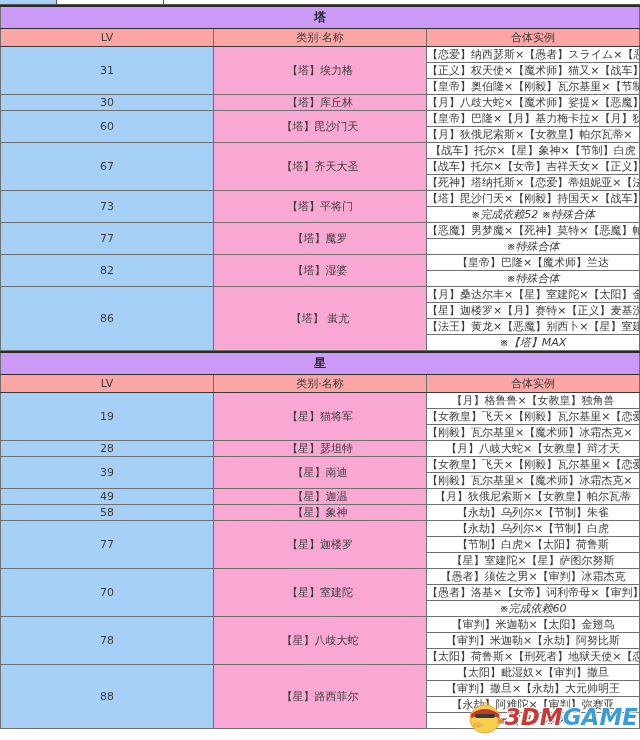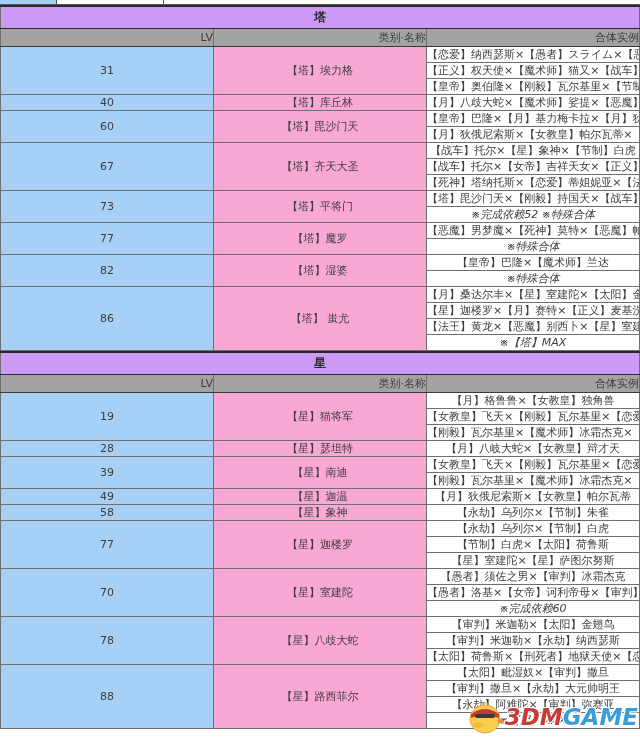--- a/index.html
+++ b/index.html
@@ -21,23 +21,22 @@
     border:1px solid #6f6f6f;
     font-size:11px;line-height:15px;color:#3d3d3d;
     text-align:center;vertical-align:middle;
     padding:0;overflow:hidden;white-space:nowrap;
   }
   tr.sec-title td{
     background:#cb99f6;height:21px;font-size:12px;font-weight:bold;color:#2a2a2a;
     border-top:2px solid #2b2b2b;border-bottom:1px solid #2b2b2b;
   }
   tr.col-head td{
-    background:#a3a3a3;height:17px;color:#3d3d3d;
+    background:#fca5a5;height:17px;color:#3d3d3d;
     border-bottom:1px solid #3a3a3a;
-    text-align:right;
   }
   td.lv-cell{
     background:#a6d0f6;color:#436a99;width:56px;margin-left:28px;
   }
   td.name-cell{width:106px;background:#f9a8d4;}
   td.ex-line{height:15px;}
   td.inner{border-top:1px solid #9a9a9a;}
   tr.group-start td{border-top:1px solid #2e2e2e;}
   td.red{color:#fe0000;font-style:italic;}
   
@@ -77,21 +76,21 @@
         <td class="name-cell" rowspan="3">【塔】埃力格</td>
         <td class="ex-line">【恋爱】纳西瑟斯×【愚者】スライム×【恶魔】毘陀罗</td>
       </tr>
       <tr>
         <td class="ex-line inner">【正义】权天使×【魔术师】猫又×【战车】荒魂</td>
       </tr>
       <tr>
         <td class="ex-line inner">【皇帝】奥伯隆×【刚毅】瓦尔基里×【节制】和魂</td>
       </tr>
       <tr class="group-start">
-        <td class="lv-cell" rowspan="1">40</td>
+        <td class="lv-cell" rowspan="1">30</td>
         <td class="name-cell" rowspan="1">【塔】库丘林</td>
         <td class="ex-line">【月】八歧大蛇×【魔术师】娑提×【恶魔】男梦魔</td>
       </tr>
       <tr class="group-start">
         <td class="lv-cell" rowspan="2">60</td>
         <td class="name-cell" rowspan="2">【塔】毘沙门天</td>
         <td class="ex-line">【皇帝】巴隆×【月】基力梅卡拉×【月】狄俄尼索斯</td>
       </tr>
       <tr>
         <td class="ex-line inner">【月】狄俄尼索斯×【女教皇】帕尔瓦蒂×【愚者】恶灵军团</td>
@@ -212,21 +211,21 @@
       </tr>
       <tr>
         <td class="ex-line red inner">※完成依赖60</td>
       </tr>
       <tr class="group-start">
         <td class="lv-cell" rowspan="3">78</td>
         <td class="name-cell" rowspan="3">【星】八歧大蛇</td>
         <td class="ex-line">【审判】米迦勒×【太阳】金翅鸟</td>
       </tr>
       <tr>
-        <td class="ex-line inner">【审判】米迦勒×【永劫】纳西瑟斯</td>
+        <td class="ex-line inner">【审判】米迦勒×【永劫】阿努比斯</td>
       </tr>
       <tr>
         <td class="ex-line inner">【太阳】荷鲁斯×【刑死者】地狱天使×【恋爱】拉斐尔</td>
       </tr>
       <tr class="group-start">
         <td class="lv-cell" rowspan="4">88</td>
         <td class="name-cell" rowspan="4">【星】路西菲尔</td>
         <td class="ex-line">【太阳】毗湿奴×【审判】撒旦</td>
       </tr>
       <tr>

